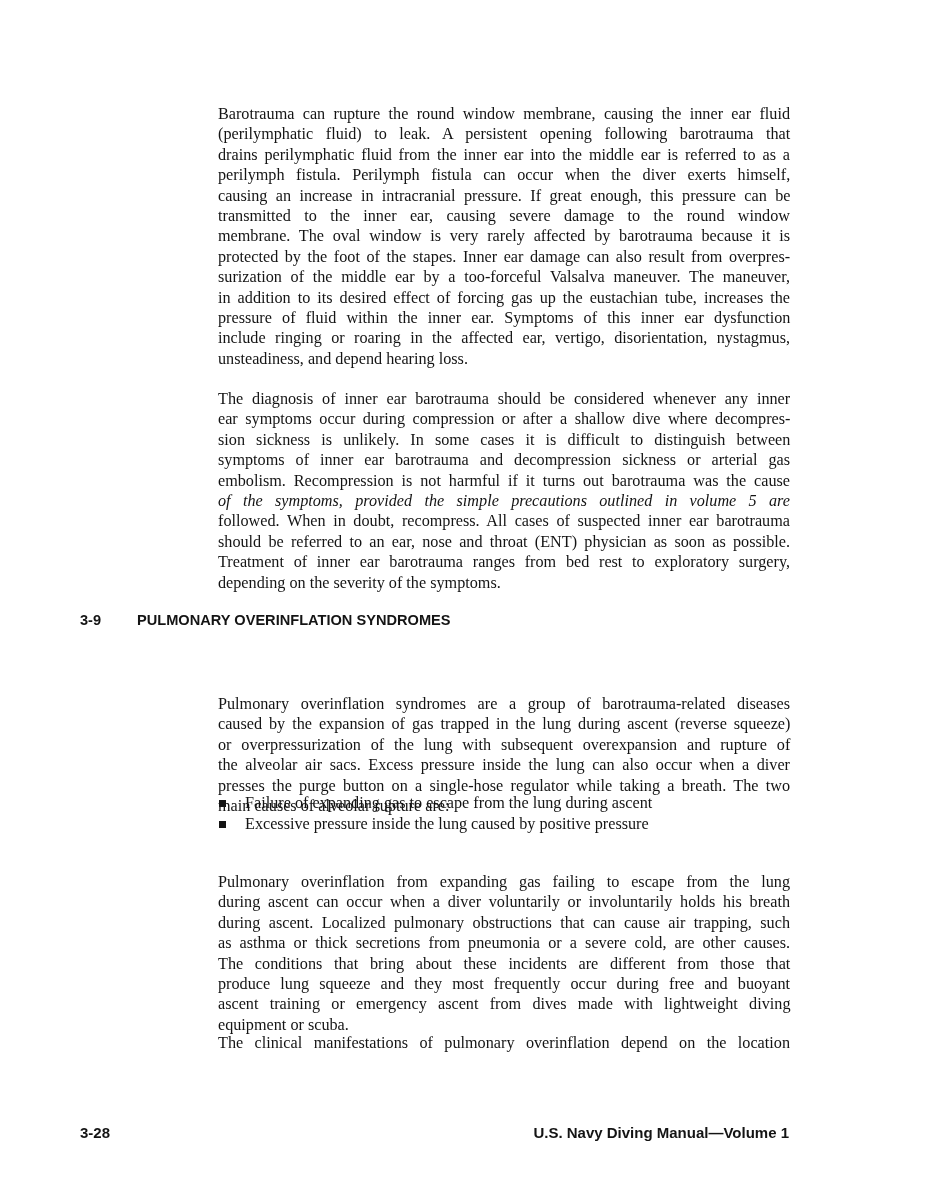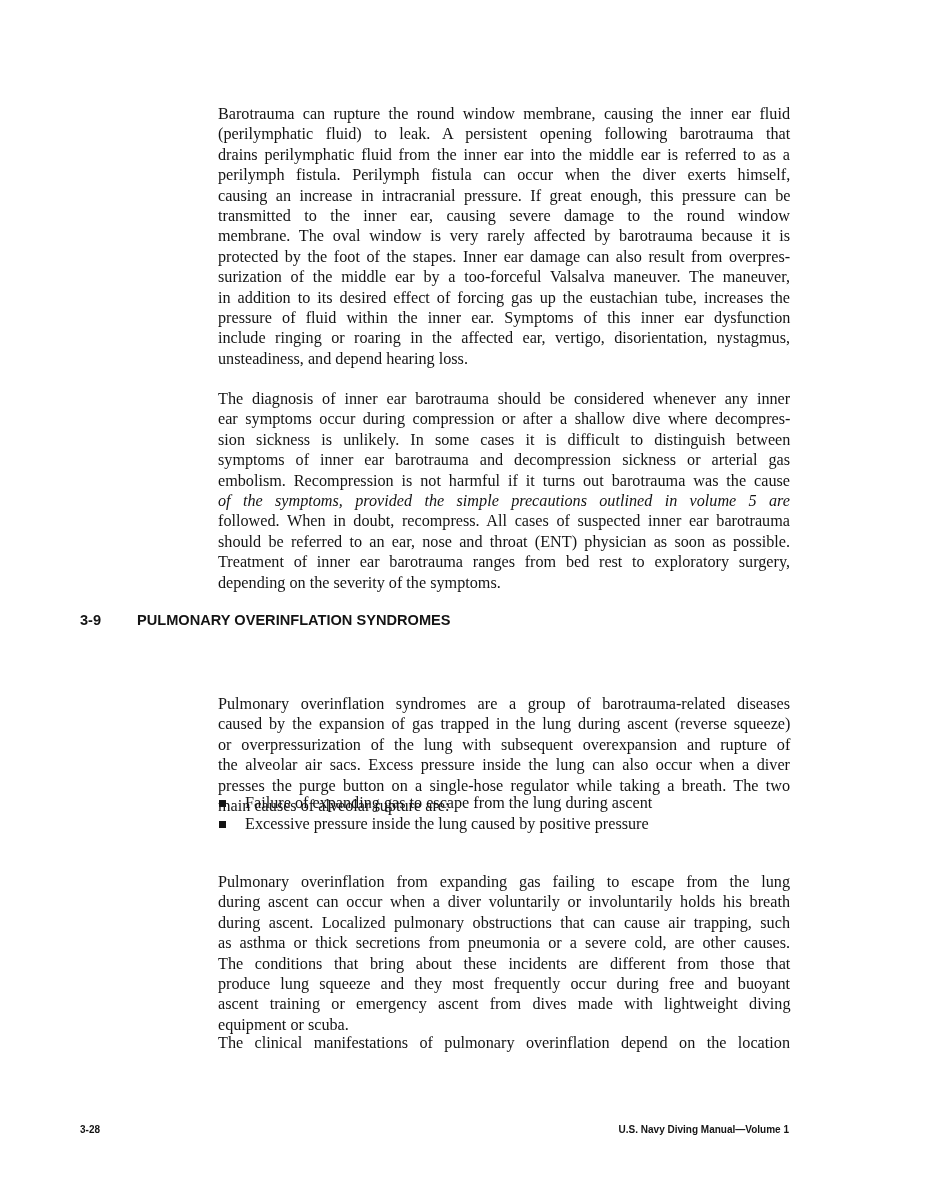--- a/index.html
+++ b/index.html
@@ -12,21 +12,21 @@
     #para2 { top: 389px; }
     #para3 { top: 652px; margin-top: 42px; }
     #para4 { top: 872px; }
     #para5 { top: 1033px; }
     .bullets { position: absolute; left: 218px; top: 793px; width: 572px; font-family: "Liberation Serif", serif; font-size: 16.2px; color: #141414; }
     .bullet-item { height: 21px; line-height: 21px; white-space: nowrap; position: relative; padding-left: 27px; }
     .bullet-mark { position: absolute; left: 1px; top: 7px; width: 7px; height: 7px; background: #141414; }
     .section-heading { position: absolute; top: 612px; left: 80px; font-family: "Liberation Sans", sans-serif; font-weight: bold; font-size: 14.6px; color: #141414; white-space: nowrap; }
     .section-number { position: absolute; left: 0; }
     .section-title { position: absolute; left: 57px; }
-    .footer { position: absolute; top: 1124px; font-family: "Liberation Sans", sans-serif; font-weight: bold; font-size: 10px; color: #141414; white-space: nowrap; }
+    .footer { position: absolute; top: 1124px; font-family: "Liberation Sans", sans-serif; font-weight: bold; font-size: 15px; color: #141414; white-space: nowrap; }
     .footer-left { left: 80px; }
     .footer-right { right: 137px; }
   </style>
 </head>
 <body>
 
 <div class="page">
 
   <div class="body-col" id="para1">
     <span class="line" style="display: block; word-spacing: 4.27273px;">Barotrauma can rupture the round window membrane, causing the inner ear fluid</span>

